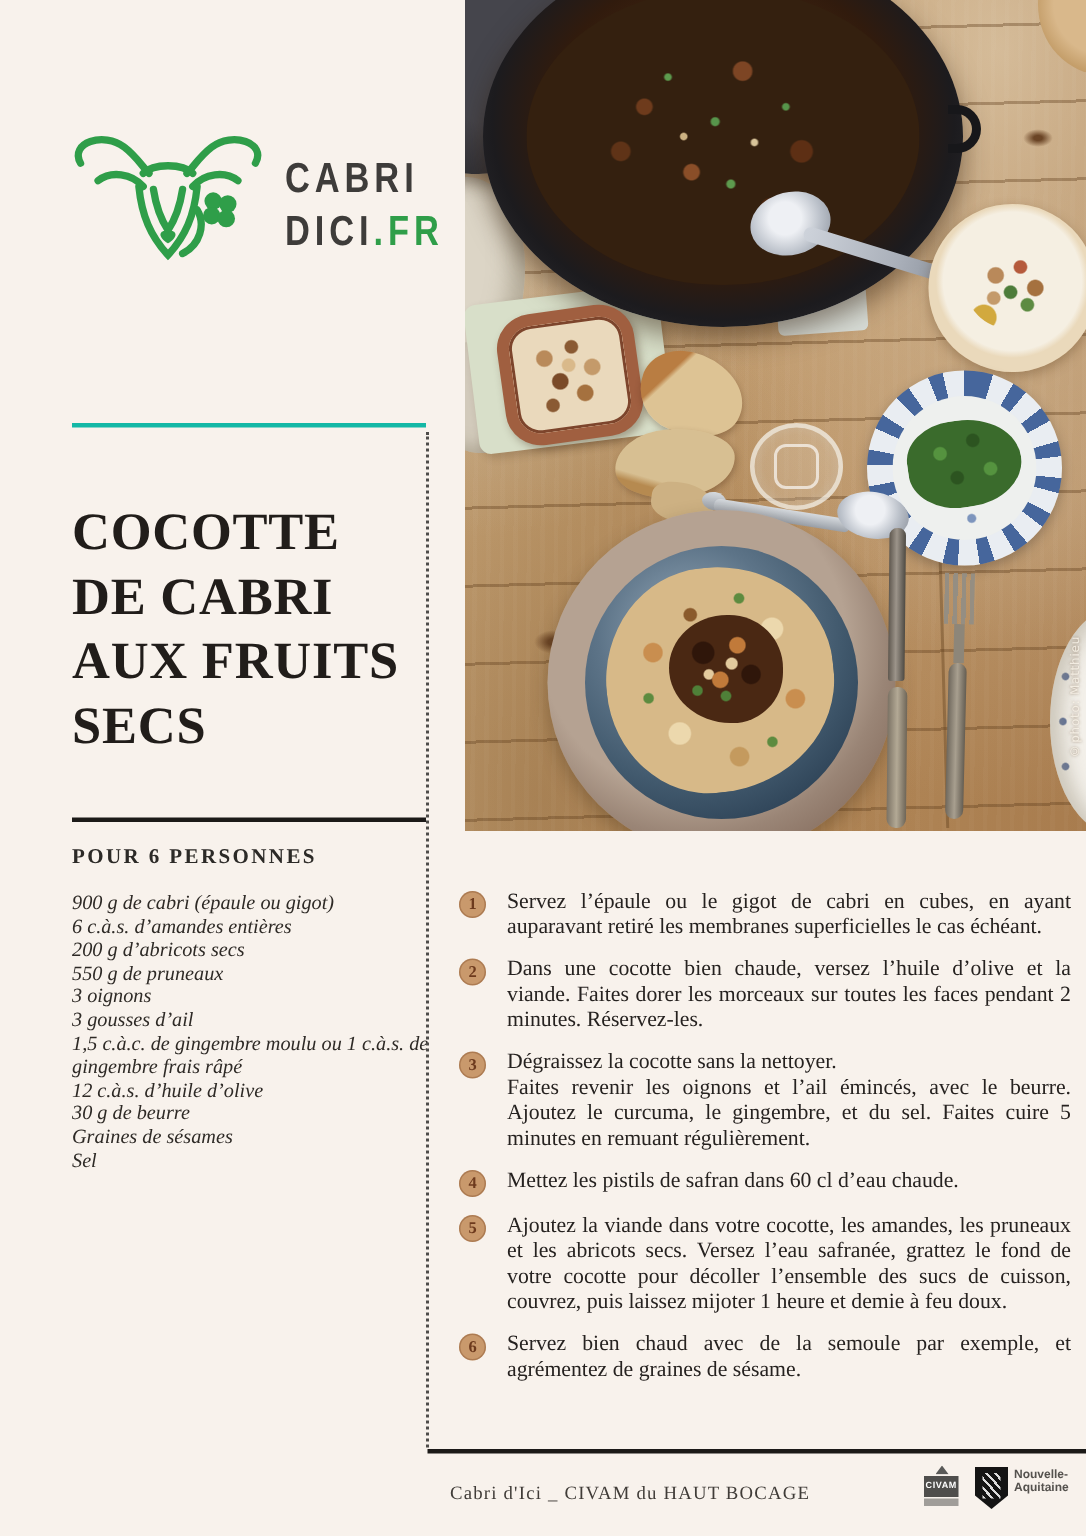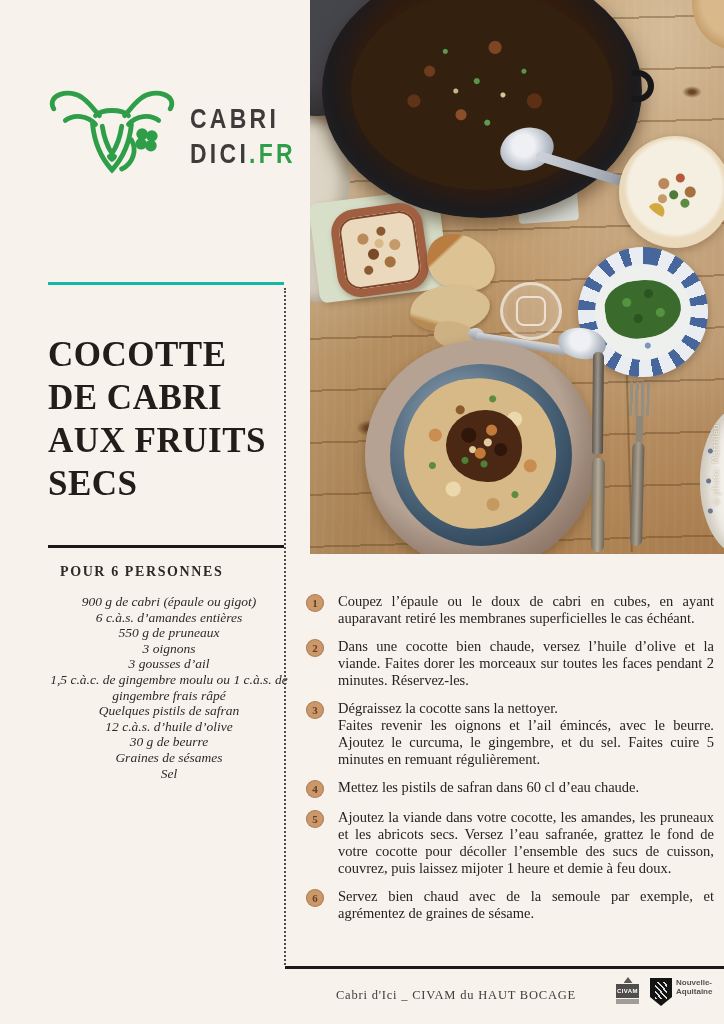--- a/index.html
+++ b/index.html
@@ -15,41 +15,41 @@
                 font-size:28px; line-height:1.25; white-space:nowrap; }
   .brand-text .tld { color:#2f9e49; }
 
   .title-block { position:absolute; left:48px; top:282px; width:236px;
                  border-top:3px solid #14b8a6; border-bottom:3px solid #1c1a18;
                  padding:48px 0 40px 0; }
   .title-block h1 { font-size:35px; line-height:43px; font-weight:700; color:#211d1a;
                     letter-spacing:.5px; width:224px; }
 
   .servings { position:absolute; left:48px; top:564px; font-size:14px; font-weight:700;
-              letter-spacing:1.6px; color:#2c2a27;margin-left:12px; }
+              letter-spacing:1.6px; color:#2c2a27; }
 
   .ingredients { position:absolute; left:48px; top:594px; width:242px; list-style:none;
-                 font-style:italic; font-size:13.5px; line-height:15.6px; color:#2e2a26;text-align:center; }
+                 font-style:italic; font-size:13.5px; line-height:15.6px; color:#2e2a26; }
 
   .dotted-divider { position:absolute; left:284px; top:288px; height:677px;
                     border-left:2px dotted #4f4d4a; }
 
   
   .steps { position:absolute; left:306px; top:593px; width:408px; }
   .step { display:flex; gap:14px; margin-bottom:11px; }
   .badge { flex:0 0 auto; width:18px; height:18px; margin-top:1px; border-radius:50%;
            background:#c9996c; color:#6d3a1d; font-size:11px; font-weight:700;
            display:flex; align-items:center; justify-content:center;
            box-shadow:inset 0 0 0 1px rgba(120,70,35,.35); }
   .step p { font-size:14.5px; line-height:17px; color:#262220; text-align:justify;
             white-space:pre-line; flex:1; }
 
   
   .footer-rule { position:absolute; left:285px; top:966px; width:439px; height:3px; background:#1c1a18; }
-  .footer-credit { position:absolute; left:300px; top:988px; width:312px; text-align:center;
+  .footer-credit { position:absolute; left:300px; top:988px; width:312px; text-align:left;
                    font-size:12.5px; letter-spacing:.8px; color:#403c38; }
   .civam-logo { position:absolute; left:616px; top:977px; width:24px; text-align:center; }
   .civam-sprout { width:9px; height:6px; margin:0 auto 1px auto; background:#5a5a58;
                   clip-path:polygon(0 100%,50% 0,100% 100%); }
   .civam-box { width:23px; height:14px; background:#4f4e4c; color:#fff;
                font-family:"Liberation Sans", sans-serif; font-size:6px; font-weight:700;
                line-height:14px; letter-spacing:.4px; }
   .civam-bar { width:23px; height:5px; background:#a09d99; margin-top:1px; }
   .na-logo { position:absolute; left:650px; top:978px; display:flex; align-items:flex-start; gap:4px; }
   .na-shield { width:22px; height:28px; background:#141414; position:relative;
@@ -281,31 +281,31 @@
   </div>
 
   <div class="servings">POUR 6 PERSONNES</div>
 
   <ul class="ingredients">
 
       <li>900 g de cabri (épaule ou gigot)</li>
 
       <li>6 c.à.s. d’amandes entières</li>
 
+      <li>200 g d’abricots secs</li>
 
       <li>550 g de pruneaux</li>
 
       <li>3 oignons</li>
 
       <li>3 gousses d’ail</li>
 
 
       <li>1,5 c.à.c. de gingembre moulu ou 1 c.à.s. de gingembre frais râpé</li>
 
-      <li>Quelques pistils de safran</li>
 
       <li>12 c.à.s. d’huile d’olive</li>
 
       <li>30 g de beurre</li>
 
       <li>Graines de sésames</li>
 
       <li>Sel</li>
     </ul>
 
@@ -361,21 +361,21 @@
     </div>
     <div class="white-plate"></div>
 
     <div class="photo-credit">©photo: Matthieu</div>
   </div>
 
   <div class="steps">
 
       <div class="step">
         <span class="badge">1</span>
-        <p>Coupez l’épaule ou le doux de cabri en cubes, en ayant auparavant retiré les membranes superficielles le cas échéant.</p>
+        <p>Servez l’épaule ou le gigot de cabri en cubes, en ayant auparavant retiré les membranes superficielles le cas échéant.</p>
       </div>
 
       <div class="step">
         <span class="badge">2</span>
         <p>Dans une cocotte bien chaude, versez l’huile d’olive et la viande. Faites dorer les morceaux sur toutes les faces pendant 2 minutes. Réservez-les.</p>
       </div>
 
       <div class="step">
         <span class="badge">3</span>
         <p>Dégraissez la cocotte sans la nettoyer.

